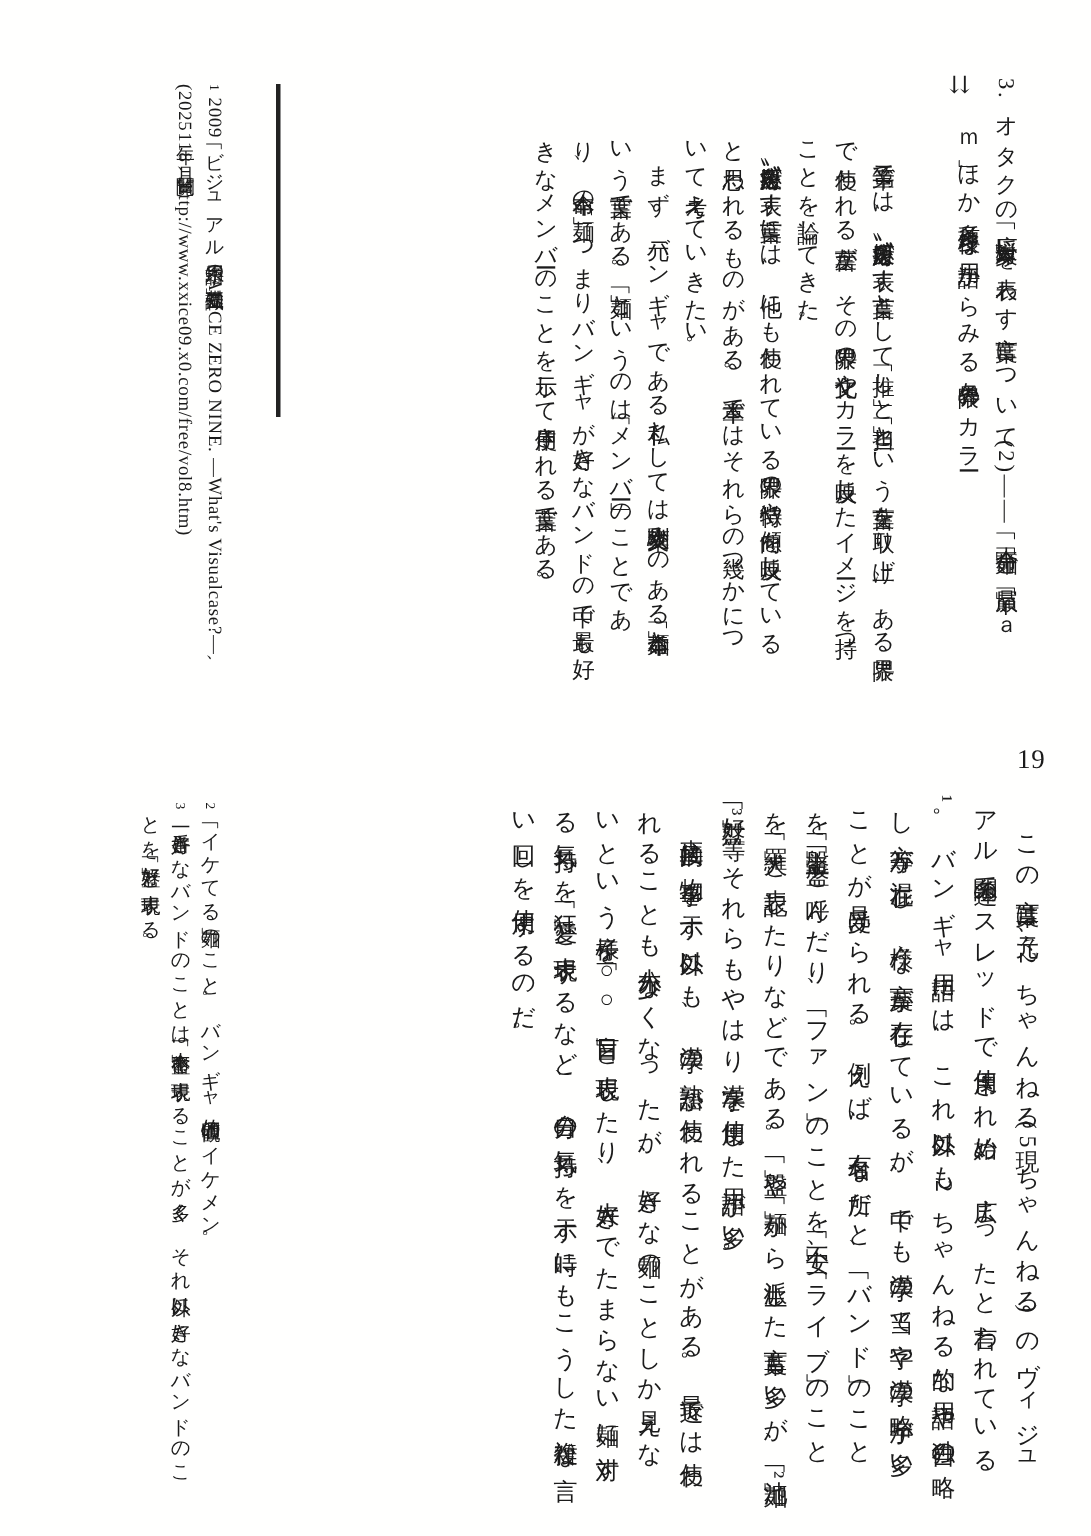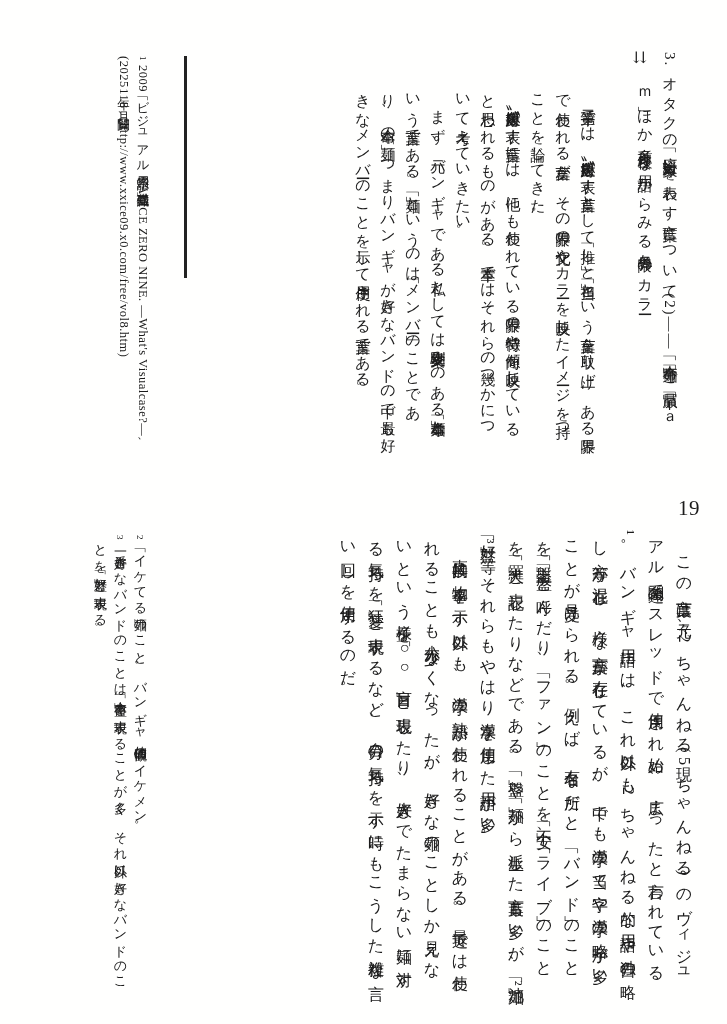--- a/index.html
+++ b/index.html
@@ -63,21 +63,21 @@
     height: 400px;
     font-size: 12.5px;
     letter-spacing: 0.5px;
     line-height: 19.5px;
   }
 
   .page-number {
     position: absolute;
     left: 678px;
     top: 496px;
-    font-size: 21px;
+    font-size: 18px;
     letter-spacing: 0.5px;
   }
 
   
   .bottom-body {
     top: 530px;
     right: 29px;
     height: 458px;
     font-size: 16px;
     letter-spacing: 2.2px;

